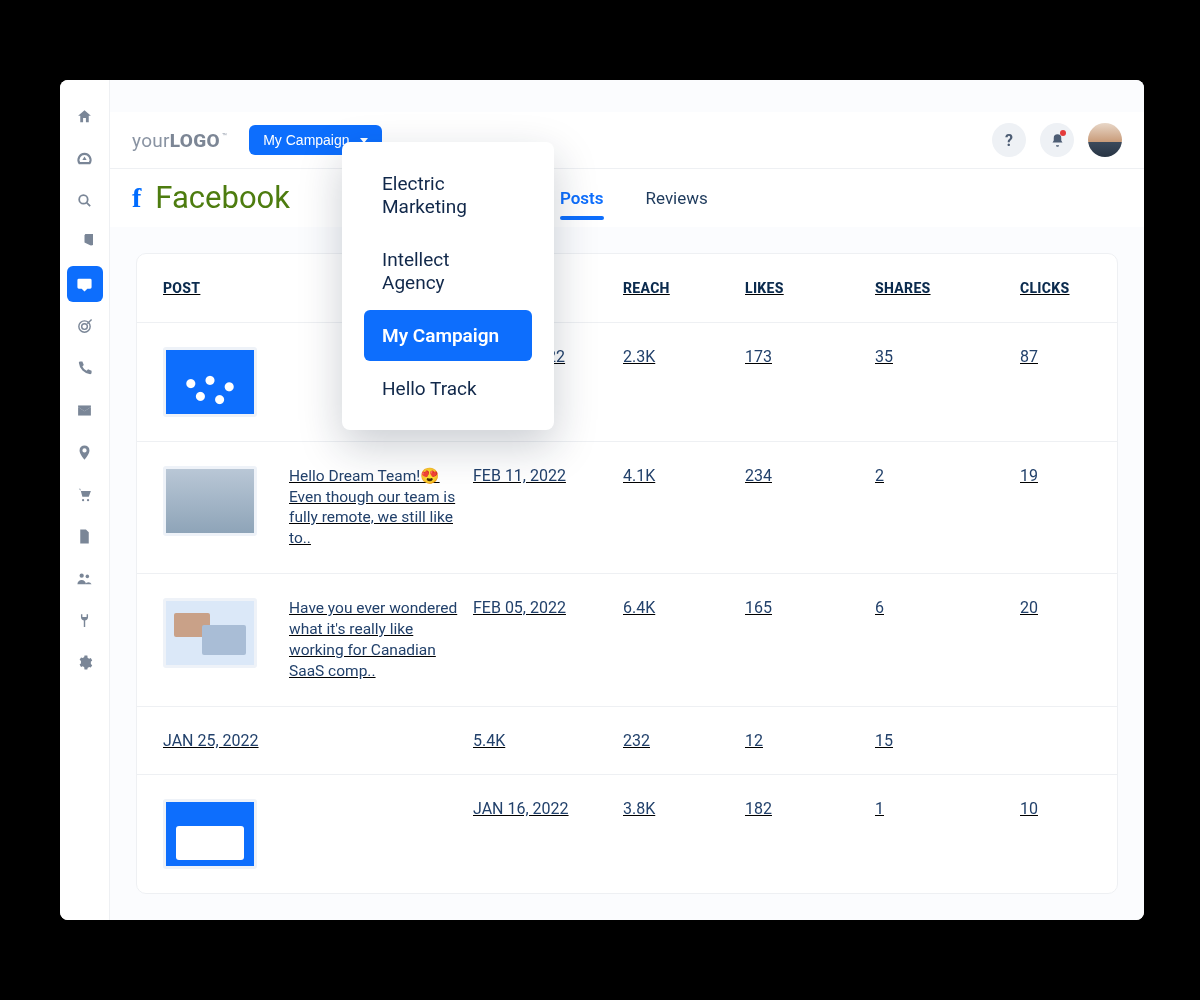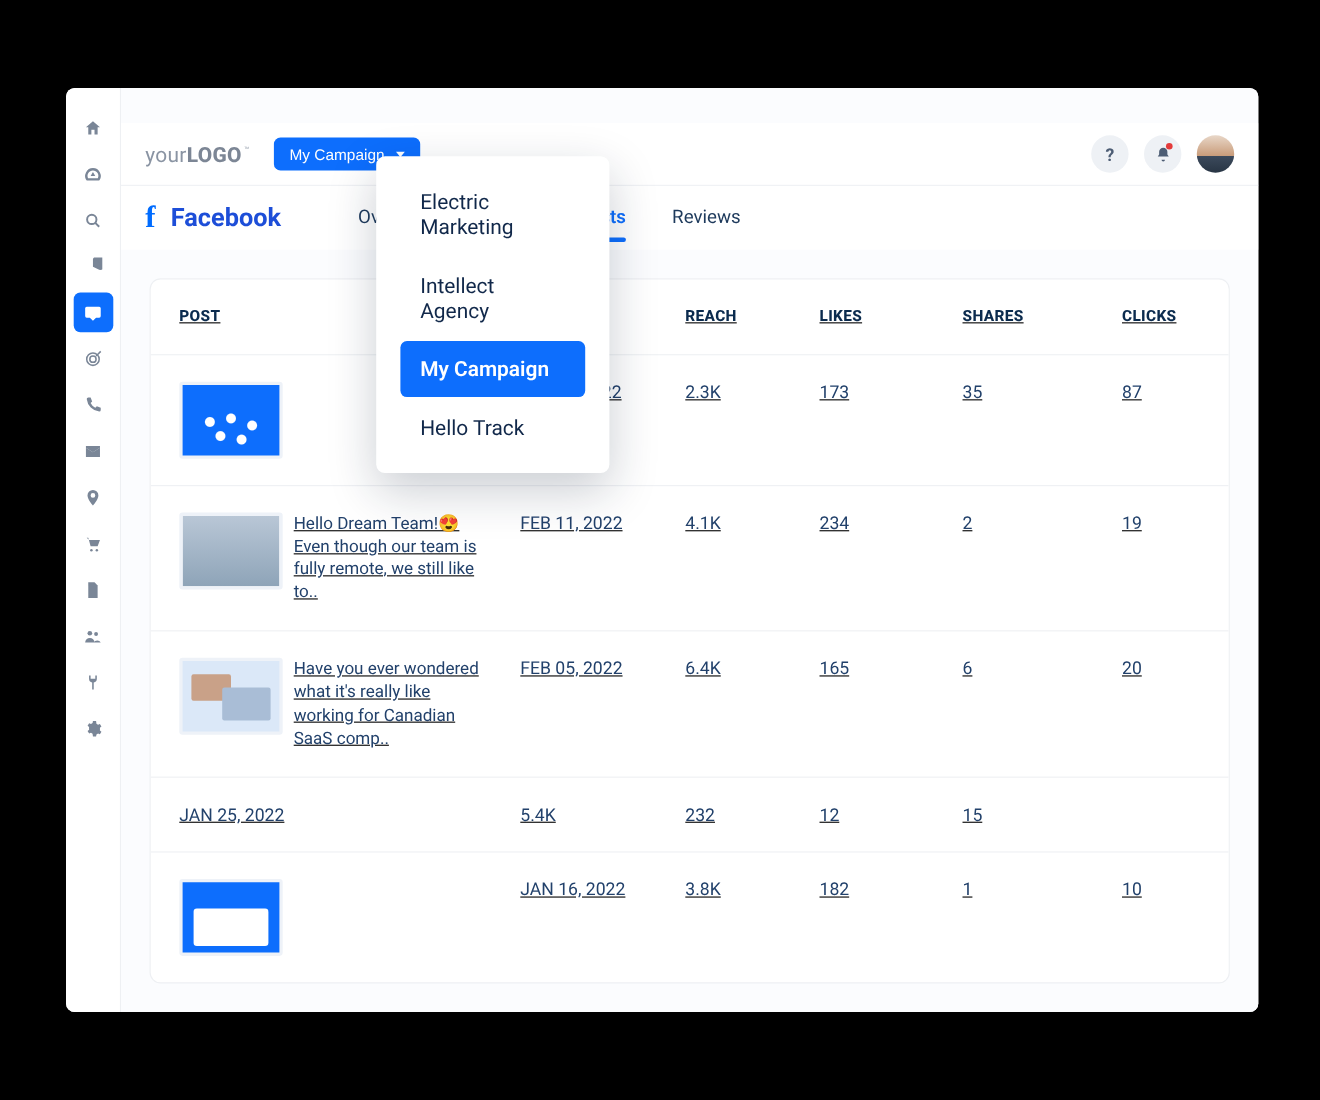--- a/index.html
+++ b/index.html
@@ -105,21 +105,21 @@
   }
   .header2 {
     background: #fff;
     border-bottom: 0px solid #eef0f3;
     padding: 0 22px;
     display: flex;
     align-items: center;
     height: 60px;
   }
   .fb-icon { color:#006cff; margin-right: 14px; font-size: 28px; font-weight:800; font-family: Georgia, serif;}
-  .page-title { font-size: 23px; font-weight: 700; color: #1d4ed8; }
+  .page-title { font-size: 31px; font-weight: 400; color: #4d7c0f; }
   .tabs { margin-left: 70px; display: flex; gap: 42px; }
   .tab { font-size: 17px; color: #1e3a5c; padding: 16px 0; cursor: pointer; position: relative; }
   .tab.active { color: #0d6efd; font-weight: 600; }
   .tab.active::after {
     content:""; position:absolute; left:0; right:0; bottom:4px;
     height: 4px; background:#0d6efd; border-radius: 3px;
   }
   .content { padding: 26px; flex: 1; }
   .table-card {
     background: #fff; border: 1px solid #eef0f3; border-radius: 10px;
@@ -133,21 +133,21 @@
   }
   .thead {
     padding: 26px 26px;
     font-size: 14px; font-weight: 800; color: #0b2b4e; letter-spacing: 0.3px;
   }
   .trow {
     padding: 24px 26px;
     border-top: 1px solid #eef0f3;
     font-size: 16px; color: #22416b;
   }
-  .post-cell { display: flex; gap: 10px; align-items: flex-start; }
+  .post-cell { display: flex; gap: 32px; align-items: flex-start; }
   .thumb {
     width: 94px; height: 70px; border-radius: 3px;
     background: #e8eef8; border: 3px solid #eef2f8;
     flex: 0 0 auto;
     position: relative; overflow: hidden;
   }
   .thumb.t1 { background:#0d6efd; }
   .thumb.t1::after{content:"";position:absolute;left:12px;top:24px;right:12px;bottom:8px;background:
     radial-gradient(circle at 20% 30%, #fff 4px, transparent 5px),
     radial-gradient(circle at 50% 20%, #fff 4px, transparent 5px),

